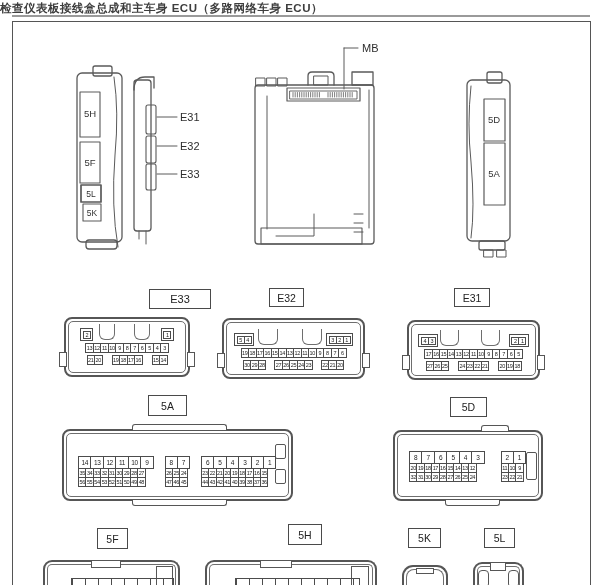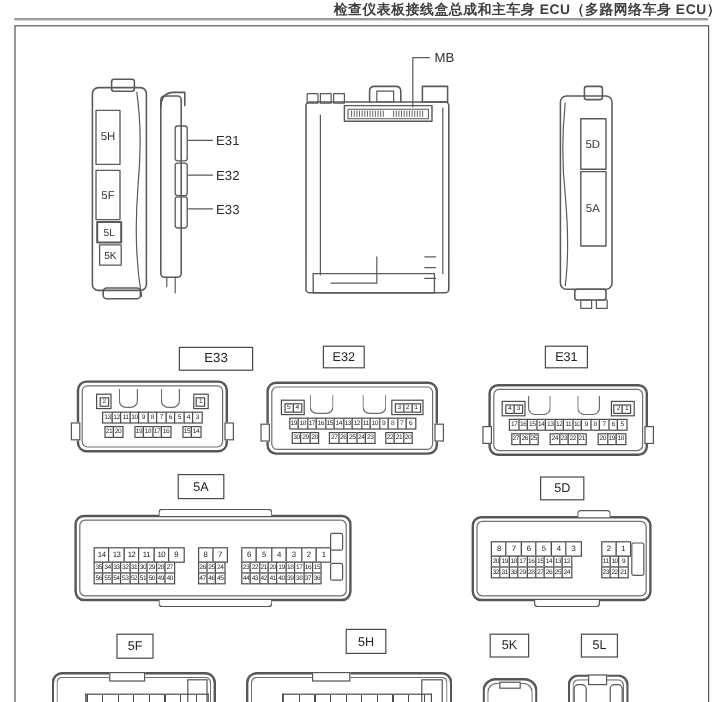--- a/index.html
+++ b/index.html
@@ -1,17 +1,17 @@
 <!DOCTYPE html>
 <html><head>
 <meta charset="utf-8">
 <style>
 html,body{margin:0;padding:0;background:#fff;}
 .page{position:relative;width:601px;height:585px;background:#fff;overflow:hidden;font-family:"Liberation Sans",sans-serif;}
-.title{position:absolute;top:1px;left:0;width:100%;text-align:right;font-size:11.5px;font-weight:bold;color:#3d3d3d;letter-spacing:.5px;white-space:nowrap;}
+.title{position:absolute;top:1px;left:0;width:100%;text-align:left;font-size:11.5px;font-weight:bold;color:#3d3d3d;letter-spacing:.5px;white-space:nowrap;}
 .title-rule{position:absolute;top:15px;left:12px;width:578px;height:2px;background:#9a9a9a;}
 .frame{position:absolute;left:12px;top:21px;width:577px;height:595px;border:1px solid #555;background:#fff;}
 svg.overview{position:absolute;left:0;top:0;}
 .label-box{position:absolute;border:1px solid #4a4a4a;background:#fff;display:flex;align-items:center;justify-content:center;font-size:10.5px;color:#222;box-sizing:border-box;}
 .housing{position:absolute;border:2px solid #565656;border-radius:8px;background:#fff;box-sizing:border-box;}
 .housing-inner{position:absolute;inset:2px;border:1px solid #6e6e6e;border-radius:5px;}
 .pin-row{display:flex;}
 .pin-cell{box-sizing:border-box;border:1px solid #4c4c4c;background:#fff;display:flex;align-items:center;justify-content:center;color:#222;overflow:hidden;letter-spacing:-.4px;flex-shrink:0;}
 .pin-cell + .pin-cell{margin-left:-1px;}
 .pin-area{position:absolute;display:flex;flex-direction:column;align-items:center;}

